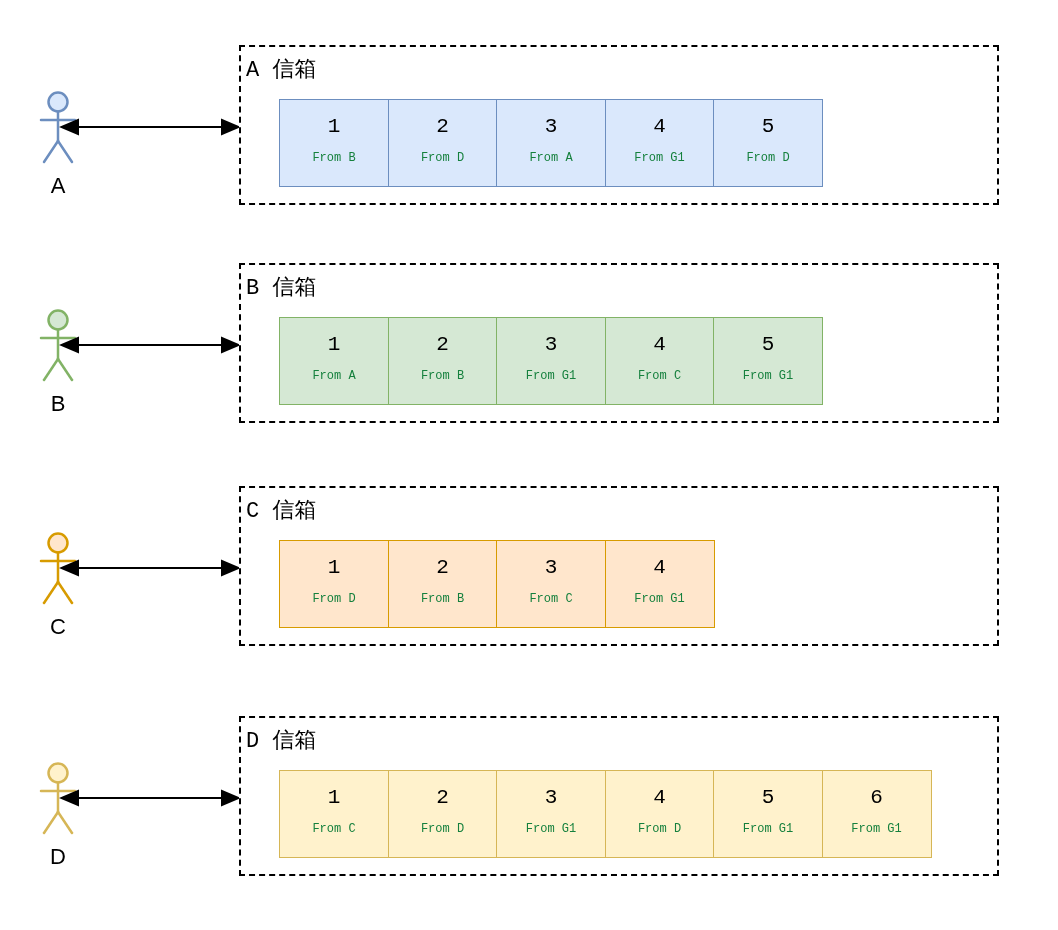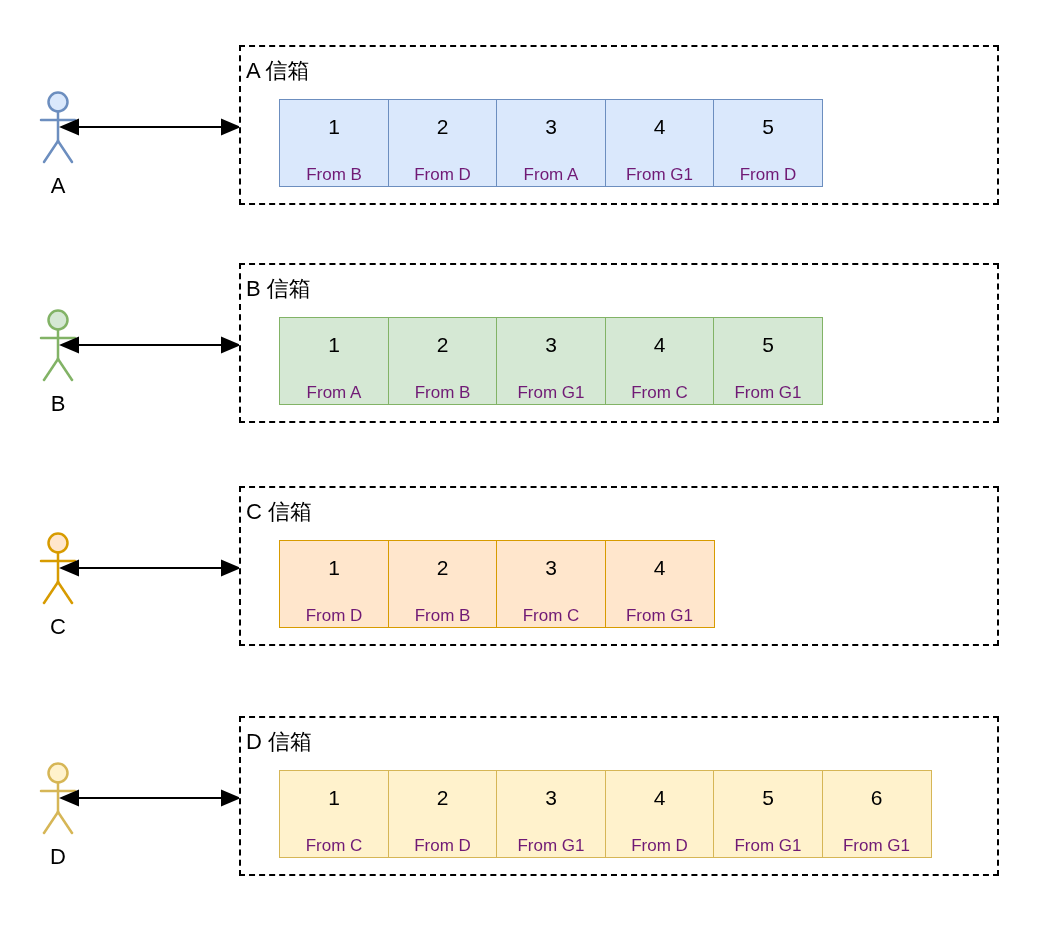--- a/index.html
+++ b/index.html
@@ -26,38 +26,39 @@
   }
 
   .arrow { position: absolute; left: 57px; top: 69px; }
 
   .mailbox {
     position: absolute; left: 239px; top: 0px;
     width: 760px; height: 160px;
     border: 2px dashed #000000;
     box-sizing: border-box;
     background: #ffffff;
+    font-family: Liberation Mono, monospace;
   }
   .mailbox-title {
     position: absolute; left: 5px; top: 11px;
     font-size: 22px; line-height: 26px; color: #000;
     white-space: nowrap;
   }
   .cells { position: absolute; left: 38px; top: 52px; display: flex; }
   .cell {
     width: 110px; height: 88px;
     box-sizing: border-box;
     border: 1.5px solid var(--stroke);
     background: var(--fill);
     display: flex; flex-direction: column; align-items: center;
     padding-top: 15px;
   }
   .cell + .cell { margin-left: -1.5px; }
   .cell-num { font-size: 21px; line-height: 24px; color: #000; }
-  .cell-from { margin-top: 28px; font-size: 17px; line-height: 16px; color: #701a75; }
+  .cell-from { margin-top: 11px; font-size: 12px; line-height: 16px; color: #15803d; }
 </style>
 </head>
 <body>
 
 <div id="canvas">
 
   <div class="row row-0" style="--fill: #DAE8FC; --stroke: #6C8EBF;">
     <div class="actor">
       <svg width="48" height="82" viewBox="0 0 48 82">
         <circle cx="24" cy="11" r="9.5" fill="var(--fill)" stroke="var(--stroke)" stroke-width="2.5"></circle>

